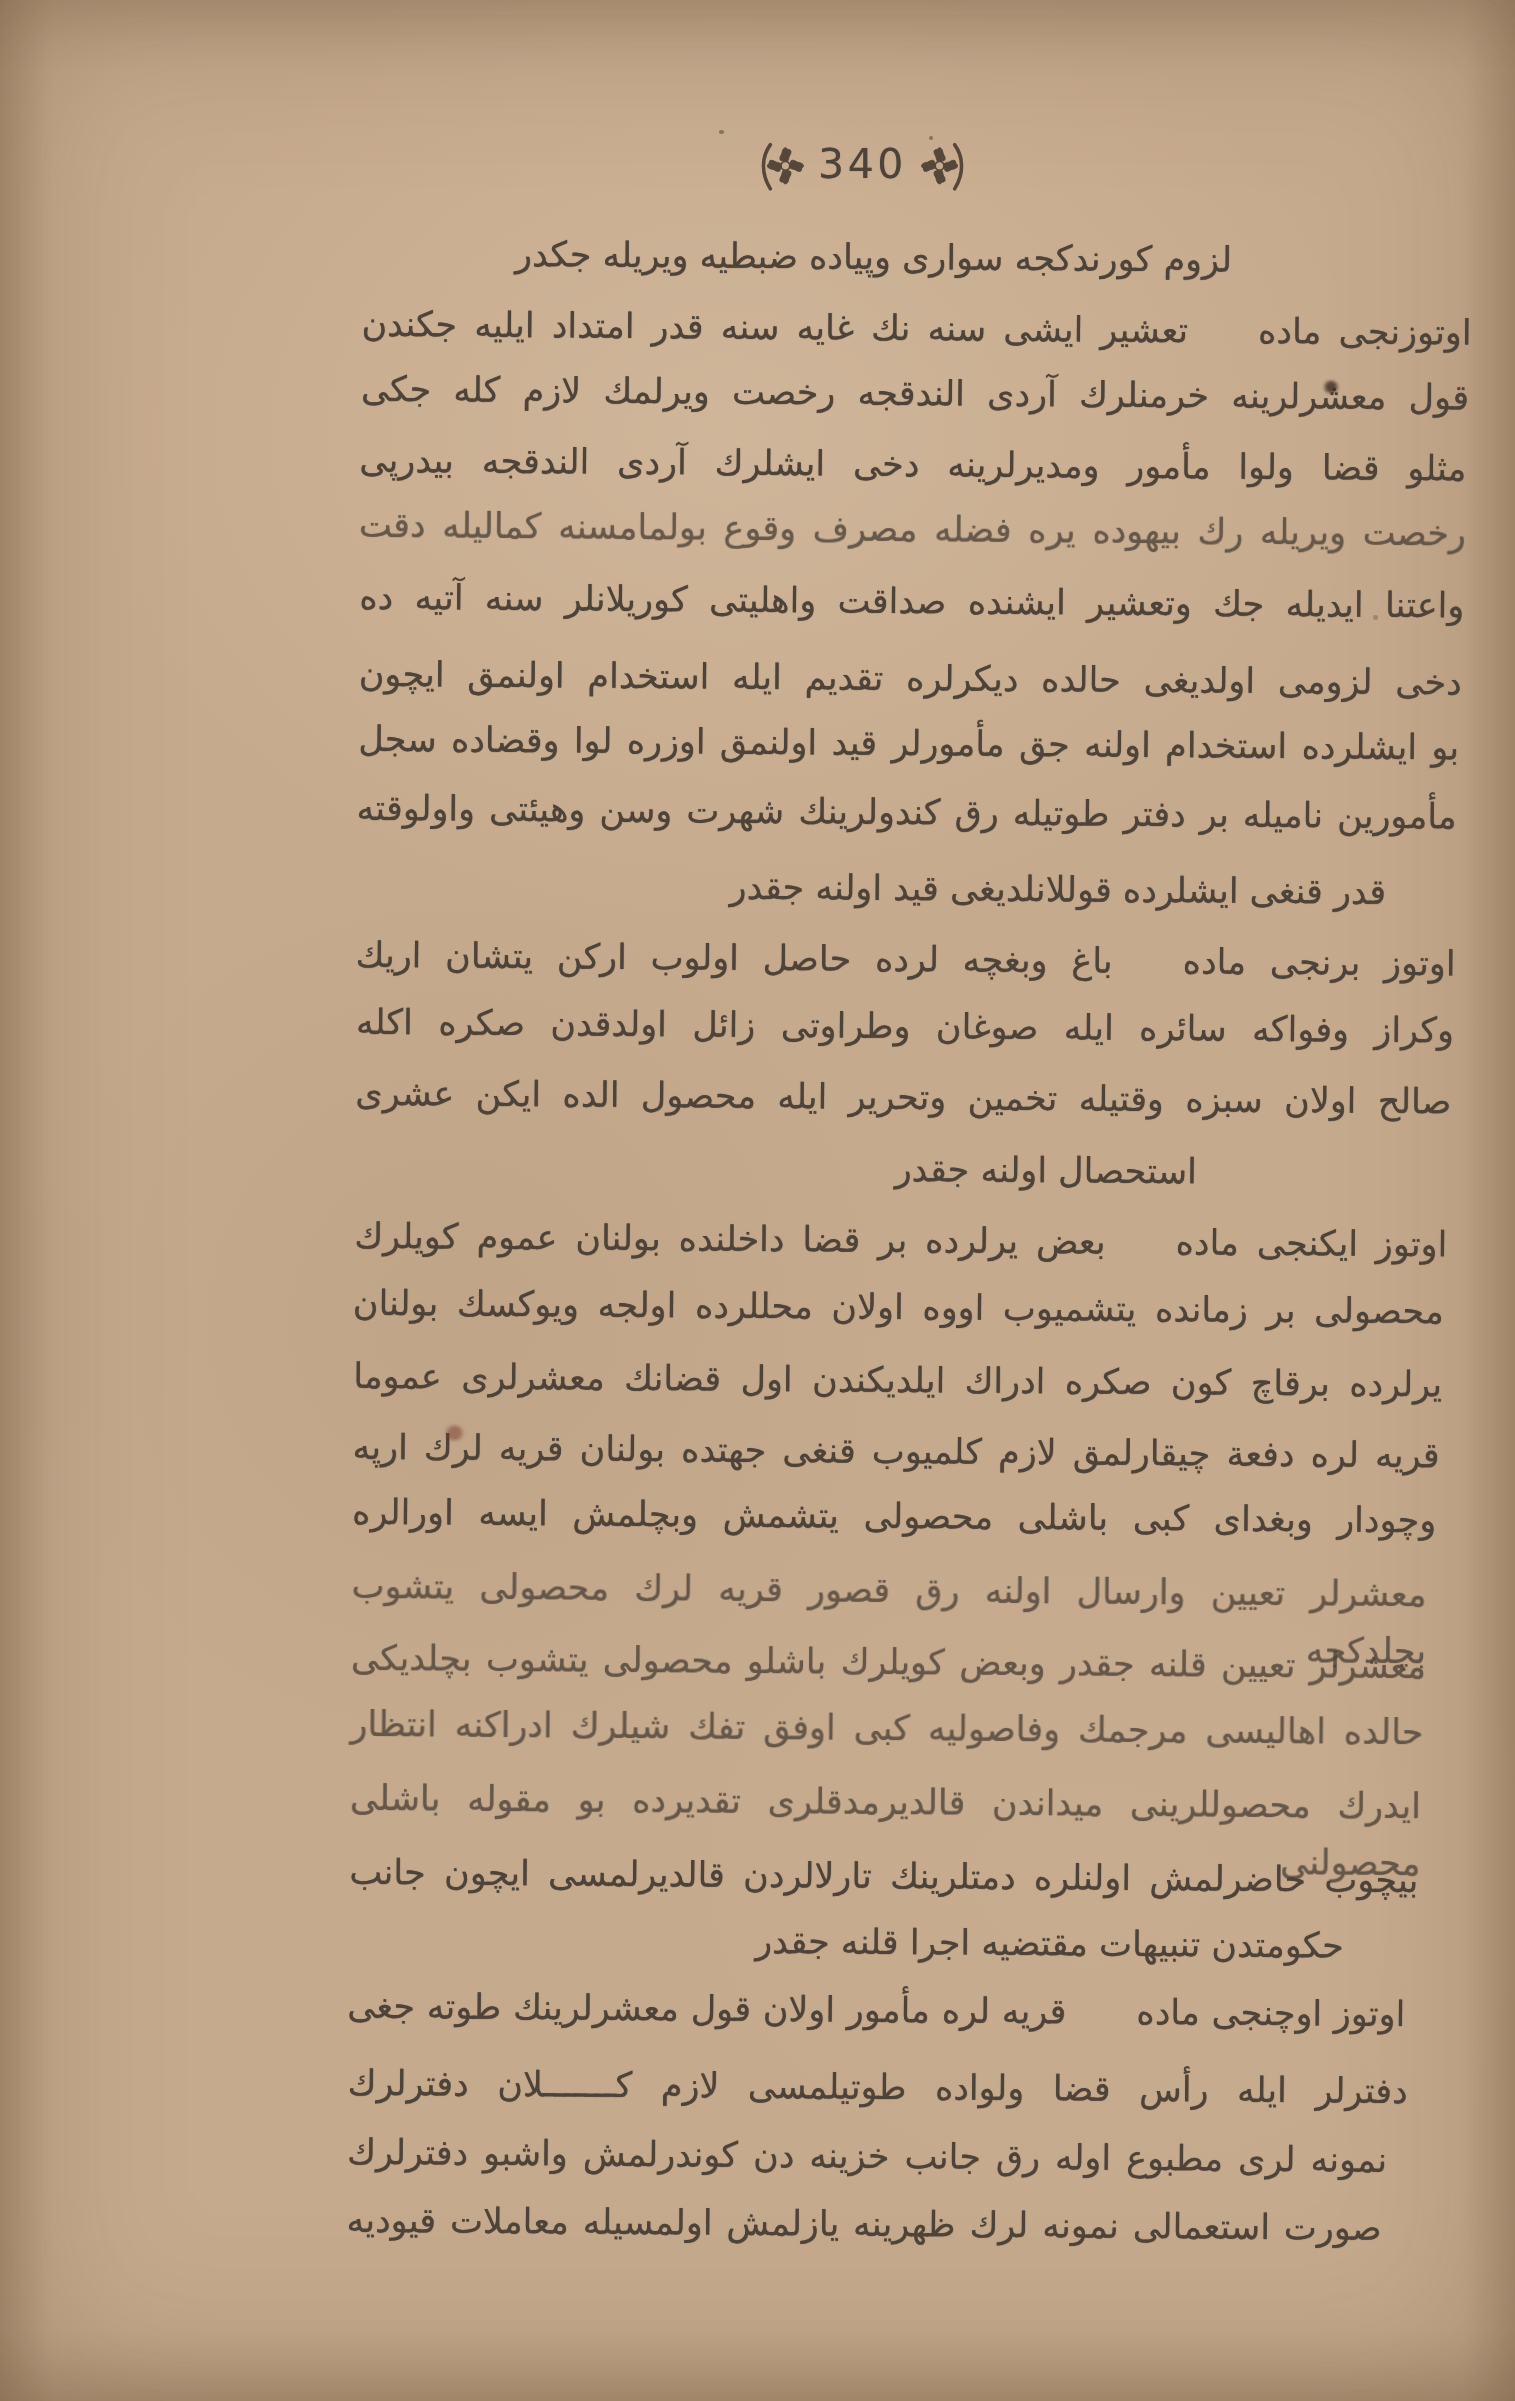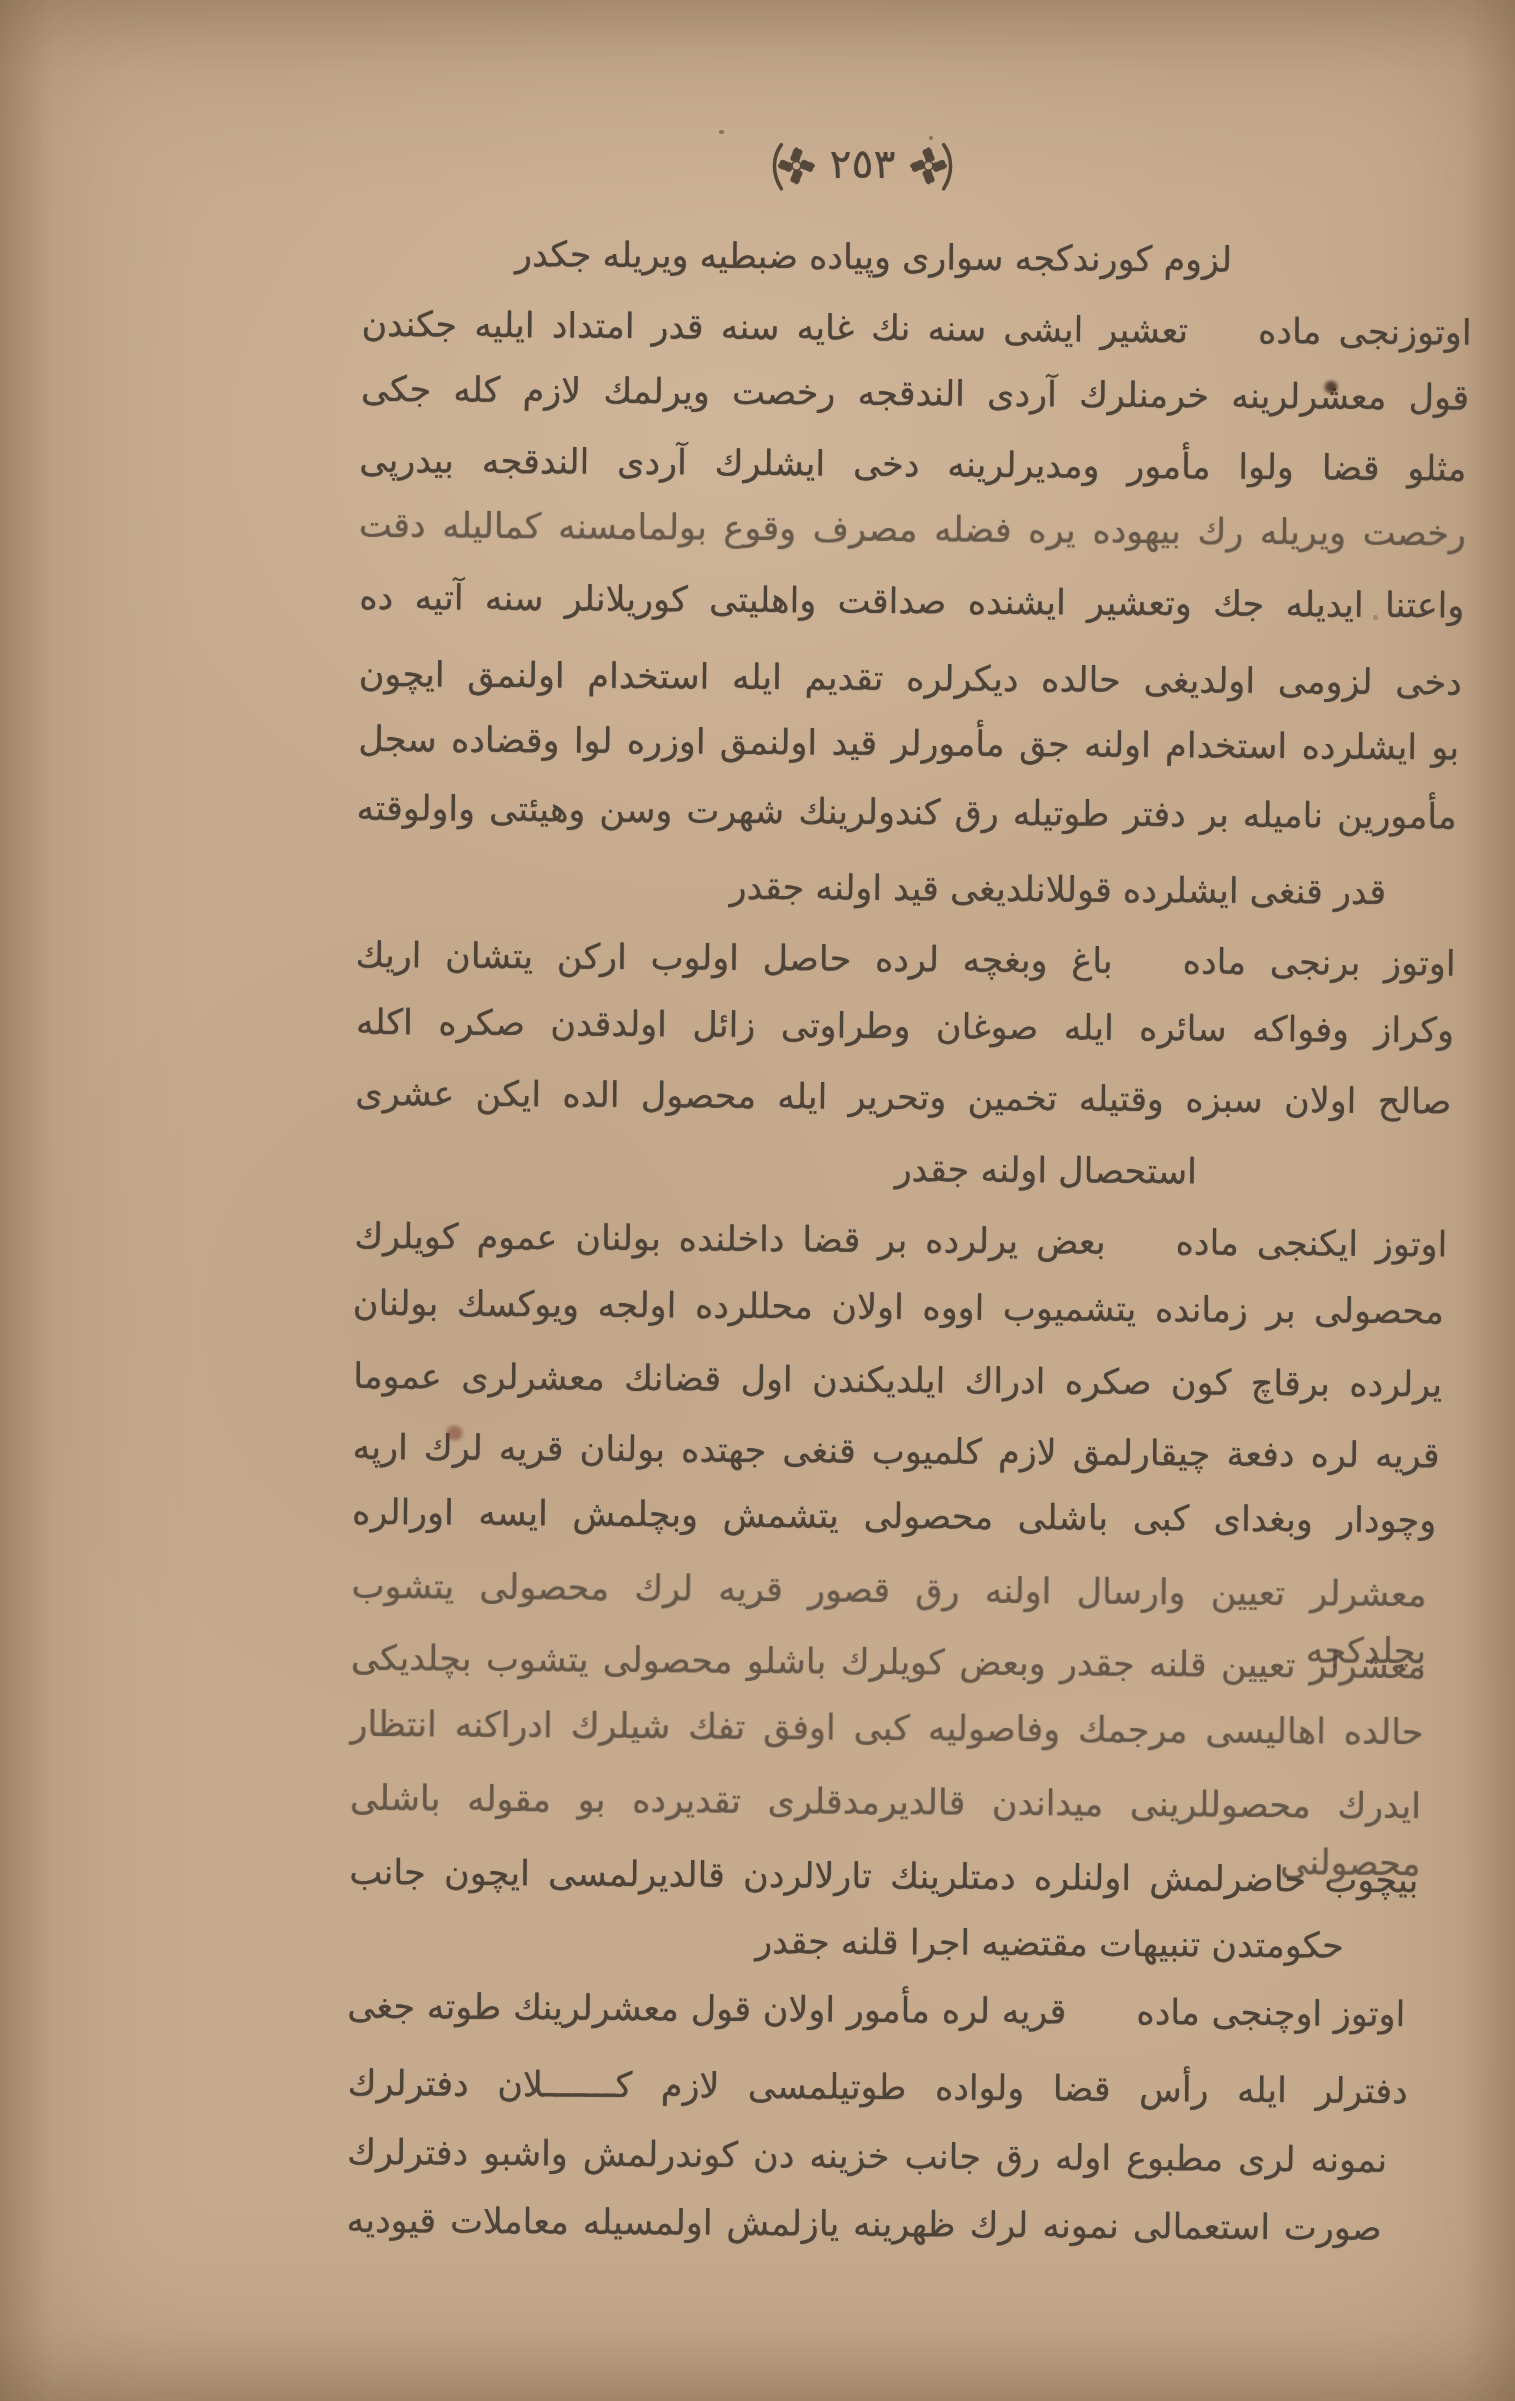--- a/index.html
+++ b/index.html
@@ -75,21 +75,21 @@
             <ellipse cx="12" cy="0" rx="8.5" ry="4.2"></ellipse>
             <ellipse cx="-8.5" cy="-8.5" rx="4" ry="8" transform="rotate(-45)"></ellipse>
             <ellipse cx="8.5" cy="8.5" rx="4" ry="8" transform="rotate(-45)"></ellipse>
             <ellipse cx="8.5" cy="-8.5" rx="8" ry="4" transform="rotate(-45)"></ellipse>
             <ellipse cx="-8.5" cy="8.5" rx="8" ry="4" transform="rotate(-45)"></ellipse>
           </g>
           <circle cx="0" cy="0" r="5" fill="#c6aa8e" stroke="#55483b" stroke-width="2"></circle>
         </g>
       </g>
     </svg>
-    <span class="pnum">٢٥٣</span>
+    <span class="pnum">340</span>
     <svg class="orn" width="46" height="59" viewBox="0 0 52 66" style="transform:scaleX(-1)">
       <g stroke="#55483b" fill="#55483b">
         <path d="M14,6 C4,20 3,38 14,56" fill="none" stroke-width="4" stroke-linecap="round"></path>
         <g transform="translate(31,30)">
           <g>
             <ellipse cx="0" cy="-12" rx="4.2" ry="8.5"></ellipse>
             <ellipse cx="0" cy="12" rx="4.2" ry="8.5"></ellipse>
             <ellipse cx="-12" cy="0" rx="8.5" ry="4.2"></ellipse>
             <ellipse cx="12" cy="0" rx="8.5" ry="4.2"></ellipse>
             <ellipse cx="-8.5" cy="-8.5" rx="4" ry="8" transform="rotate(-45)"></ellipse>

